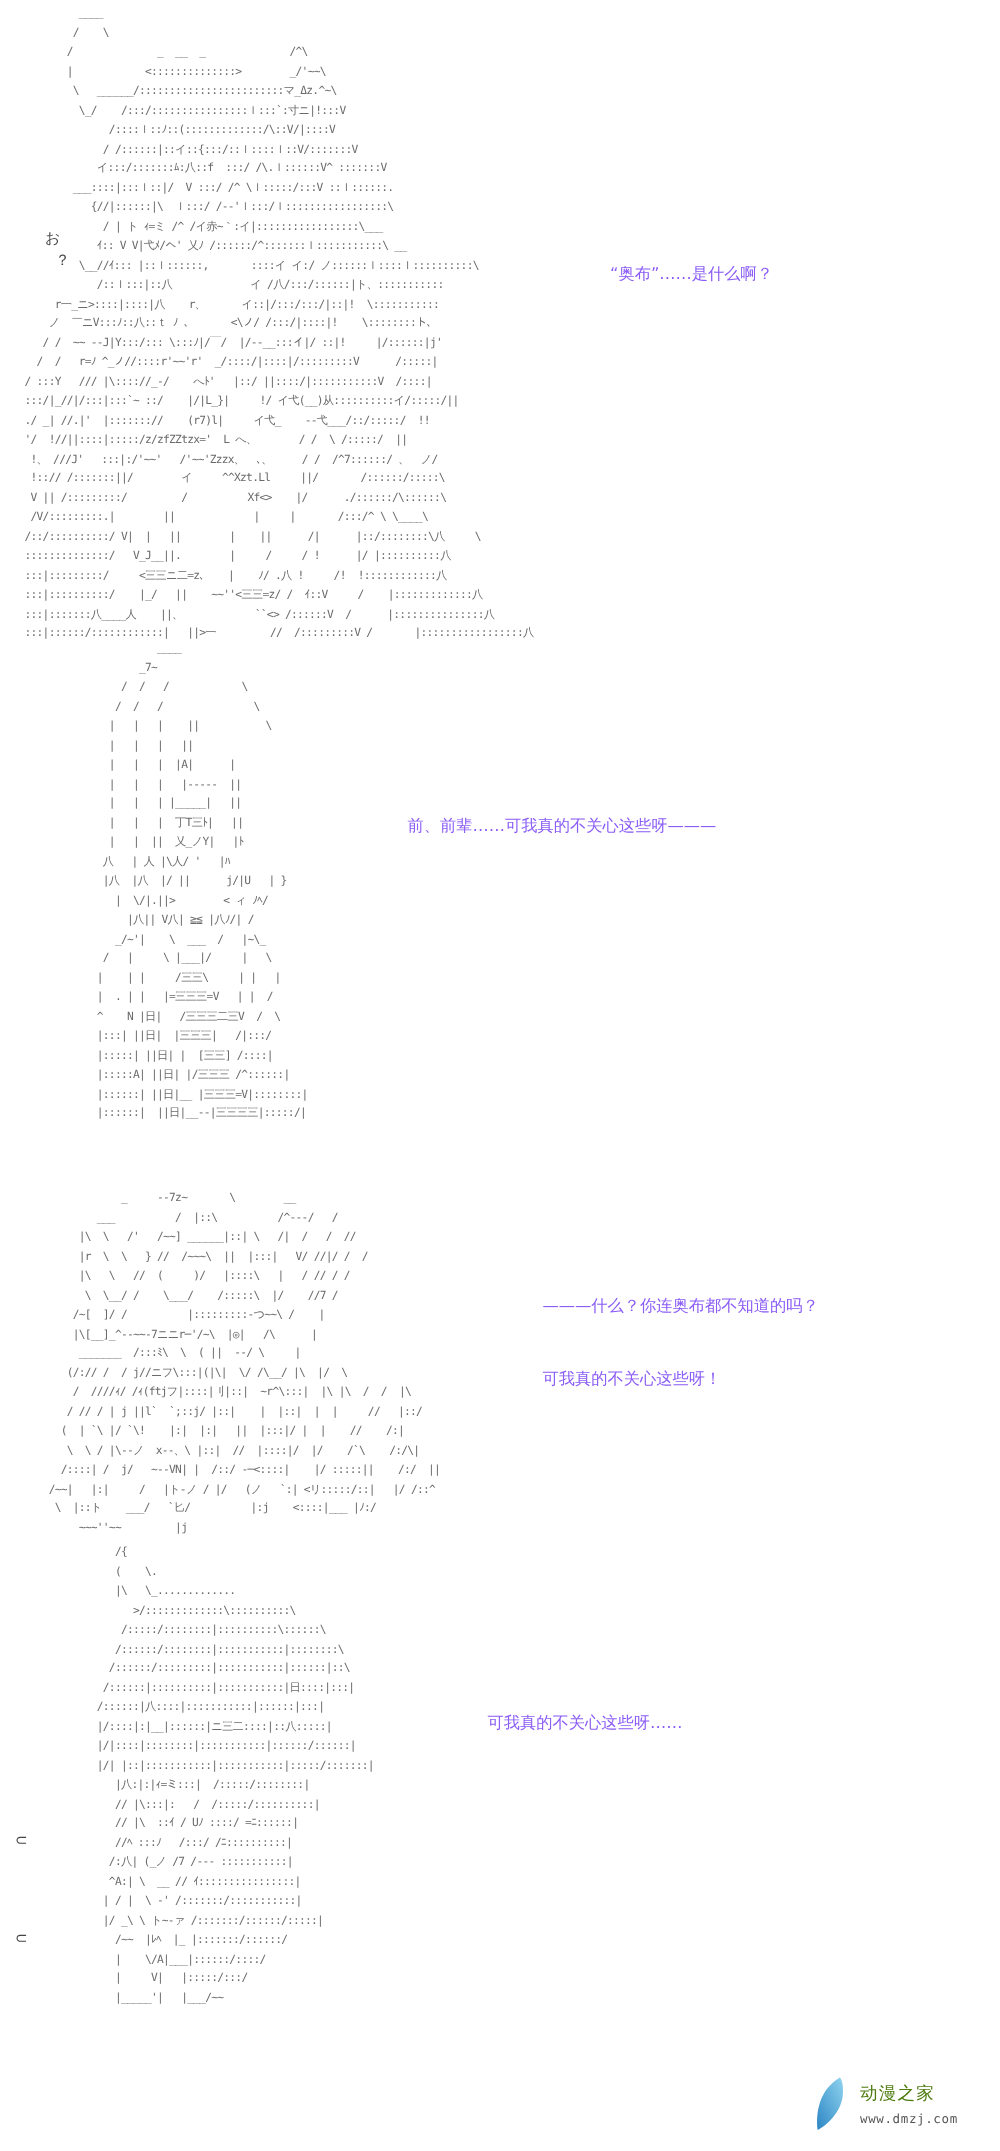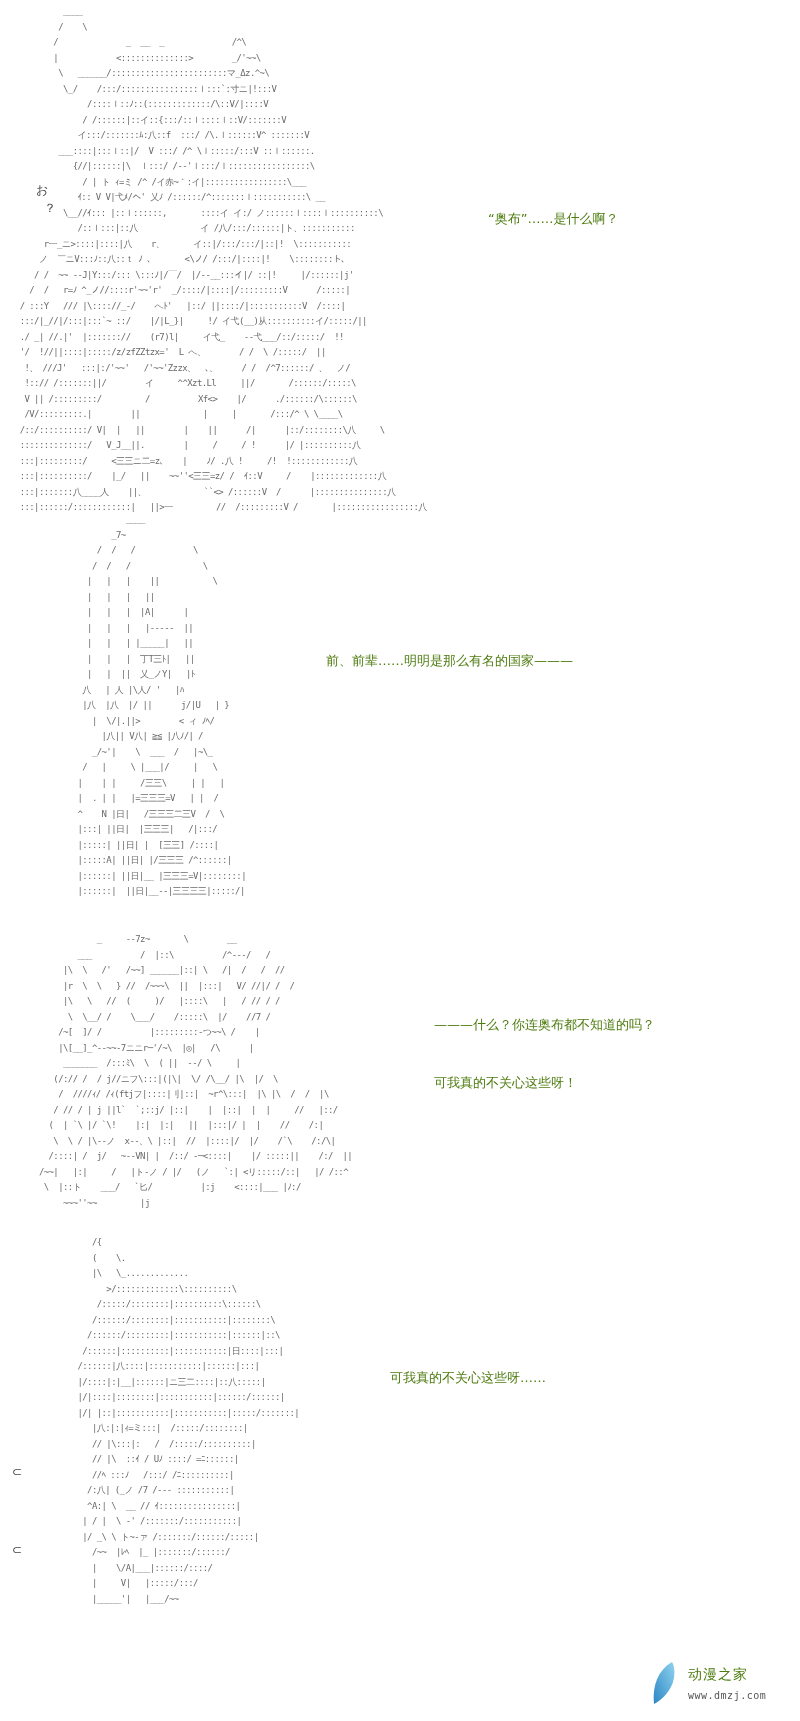--- a/index.html
+++ b/index.html
@@ -3,21 +3,21 @@
 <meta charset="utf-8">
 <style>
   html, body { margin: 0; padding: 0; background: #ffffff; }
   body { width: 800px; height: 1721px; position: relative; overflow: hidden; font-family: "DejaVu Sans", sans-serif; }
   .panel { position: absolute; left: 0; width: 800px; }
   .aa {
     position: absolute; margin: 0; white-space: pre;
     font-family: "DejaVu Sans Mono", monospace;
     font-size: 9px; line-height: 15.5px; color: #6a6a6a; letter-spacing: -0.6px;
   }
-  .dialogue { position: absolute; font-size: 13px; color: #4d7c0f; white-space: nowrap; font-family: "DejaVu Sans", sans-serif; }
+  .dialogue { position: absolute; font-size: 13px; color: #8b5cf6; white-space: nowrap; font-family: "DejaVu Sans", sans-serif; }
   .aside { position: absolute; font-size: 12px; color: #444; font-family: "DejaVu Sans", sans-serif; }
   .logo { position: absolute; left: 650px; top: 1660px; width: 150px; height: 50px; }
   .logo-wing { position: absolute; left: 0; top: 0; width: 26px; height: 46px; }
   .logo-title { position: absolute; left: 38px; top: 6px; font-size: 14px; color: #4d7c0f; letter-spacing: 1px; }
   .logo-url { position: absolute; left: 38px; top: 30px; font-size: 10px; color: #555; font-family: "DejaVu Sans Mono", monospace; letter-spacing: 0.5px; text-align: right; }
 </style>
 </head>
 <body>
 
 <div class="panel" style="top:0;height:500px;">
@@ -78,24 +78,24 @@
                  _/~'|    \  ___  /   |~\_
                /   |     \ |___|/     |   \
               |    | |     /三三\     | |   |
               |  . | |   |=三三三=V   | |  /
               ^    N |日|   /三三三二三V  /  \
               |:::| ||日|  |三三三|   /|:::/
               |:::::| ||日| |  [三三] /::::|
               |:::::A| ||日| |/三三三 /^::::::|
               |::::::| ||日|__ |三三三=V|::::::::|
               |::::::|  ||日|__--|三三三三|:::::/|</pre>
-  <span class="dialogue" style="left:326px;top:152px;">前、前辈……明明是那么有名的国家———</span>
+  <span class="dialogue" style="left:326px;top:152px;">前、前辈……可我真的不关心这些呀———</span>
 </div>
 
-<div class="panel" style="top:920px;height:300px;">
+<div class="panel" style="top:940px;height:300px;">
   <pre class="aa" style="left:10px;top:12px;">                  _     --7z~       \        __
               ___          /  |::\          /^---/   /
            |\  \   /'   /~~] ______|::| \   /|  /   /  //
            |r  \  \   } //  /~~~\  ||  |:::|   V/ //|/ /  /
            |\   \   //  (     )/   |::::\   |   / // / /
             \  \__/ /    \___/    /:::::\  |/    //7 /
           /~[  ]/ /          |:::::::::-つ~~\ /    |
           |\[__]_^--~~-7ニニr─'/~\  |◎|   /\      |
            _______  /:::ﾐ\  \  ( ||  --/ \     |
          (/:// /  / j//ニフ\:::|(|\|  \/ /\__/ |\  |/  \

